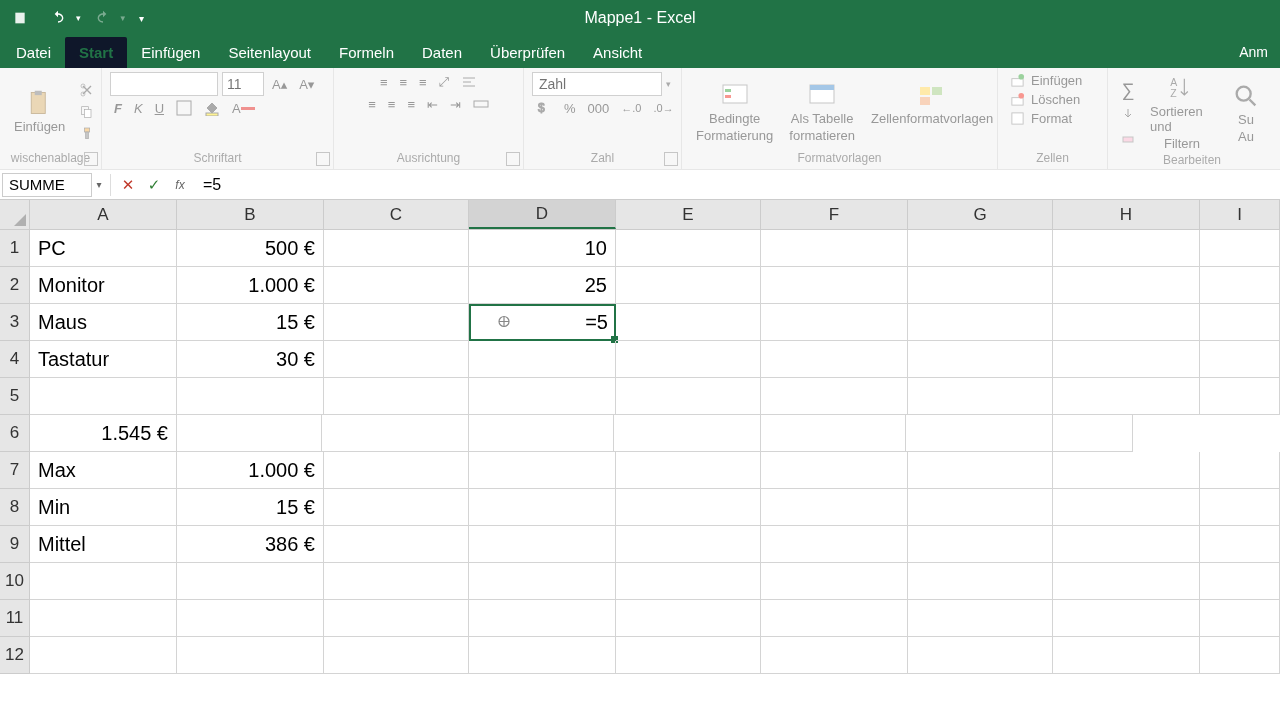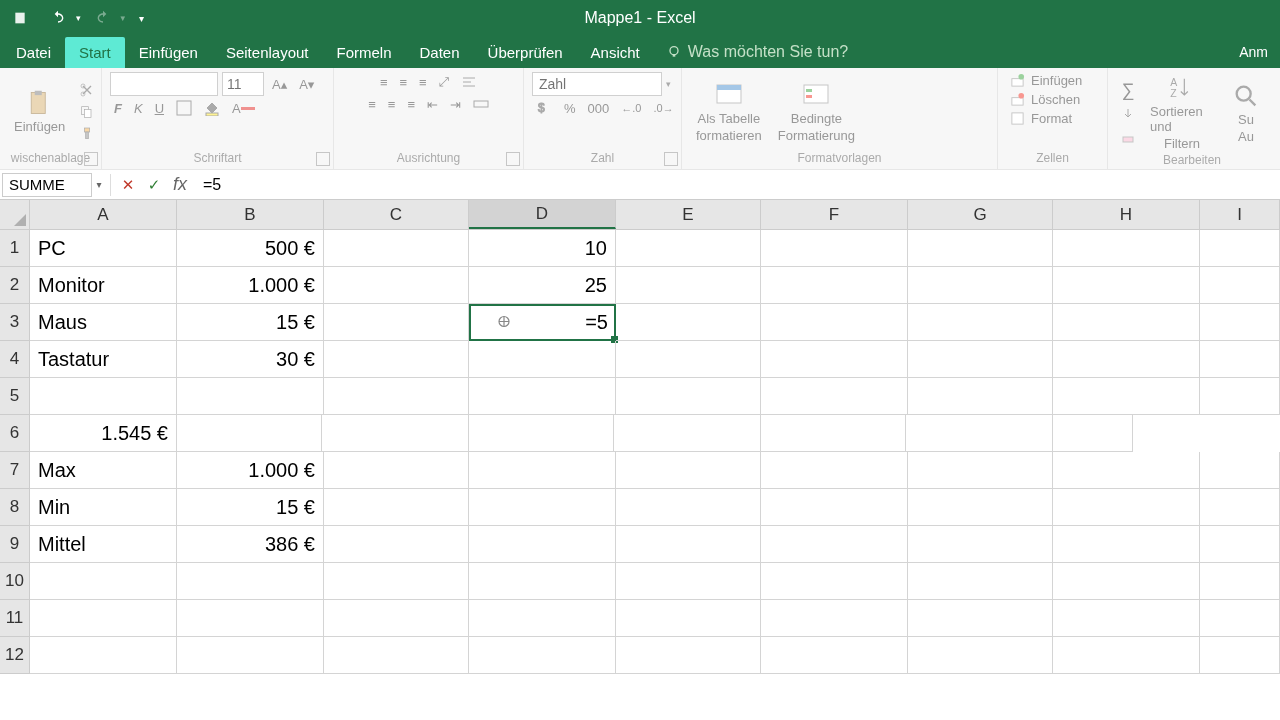--- a/index.html
+++ b/index.html
@@ -9,21 +9,21 @@
 .titlebar { height: 36px; background: #217346; display: flex; align-items: center; position: relative; }
 .qat { display: flex; align-items: center; padding-left: 8px; gap: 8px; }
 .qat-btn { color: #fff; font-size: 16px; padding: 4px 6px; display: flex; align-items: center; }
 .qat-btn svg { width: 16px; height: 16px; fill: #fff; }
 .qat-drop { color: #fff; font-size: 9px; margin-left: -4px; }
 .title-text { position: absolute; left: 50%; transform: translateX(-50%); color: #fff; font-size: 16px; }
 
 
 .ribbon-tabs { height: 32px; background: #217346; display: flex; align-items: center; padding-left: 2px; }
 .tab { padding: 7px 14px; color: #fff; font-size: 15px; cursor: pointer; }
-.tab.active { background: #5eead4; color: #217346; border-top-left-radius: 2px; border-top-right-radius: 2px; }
+.tab.active { background: #0f172a; color: #217346; border-top-left-radius: 2px; border-top-right-radius: 2px; font-weight: bold; }
 .tell-me { display: flex; align-items: center; gap: 6px; padding: 7px 12px; color: #c4e0c7; }
 .tell-me svg { width: 16px; height: 16px; fill: #c4e0c7; }
 .signin { margin-left: auto; color: #fff; padding: 7px 12px; font-size: 14px; }
 
 
 .ribbon { height: 102px; background: #f1f1f1; border-bottom: 1px solid #d4d4d4; display: flex; position: relative; opacity: 0.55; }
 .rgroup { border-right: 1px solid #d4d4d4; display: flex; flex-direction: column; justify-content: space-between; padding: 4px 8px 2px 8px; position: relative; }
 .rgroup-label { font-size: 12px; color: #666; text-align: center; padding-bottom: 2px; }
 .rgroup-body { flex: 1; display: flex; align-items: center; gap: 4px; }
 .rbtn { padding: 2px 4px; color: #444; font-size: 13px; display: flex; align-items: center; justify-content: center; }
@@ -40,21 +40,21 @@
 .hbtn svg { width: 15px; height: 15px; }
 
 
 .fbar { height: 30px; border-bottom: 1px solid #ccc; display: flex; align-items: center; background: #fff; }
 .namebox { width: 90px; height: 24px; border: 1px solid #ccc; font-size: 15px; padding: 0 6px; display: flex; align-items: center; margin-left: 2px; }
 .namebox-drop { width: 14px; color: #666; font-size: 10px; text-align: center; }
 .fbar-sep { width: 1px; height: 22px; background: #ddd; margin: 0 4px; }
 .fbar-btn { width: 26px; height: 24px; display: flex; align-items: center; justify-content: center; color: #666; }
 .fbar-btn.cancel { color: #c0392b; font-size: 15px; }
 .fbar-btn.enter { color: #2e7d32; font-size: 15px; }
-.fx-icon { font-style: italic; font-size: 18px; color: #666; }
+.fx-icon { font-style: italic; font-size: 12px; color: #666; }
 .formula-input { flex: 1; padding: 0 10px; font-size: 16px; }
 
 
 .grid-wrap { position: relative; }
 .corner { position: absolute; left: 0; top: 0; width: 30px; height: 30px; background: #e6e6e6; border-right: 1px solid #ccc; border-bottom: 1px solid #ccc; }
 .corner::after { content: ''; position: absolute; right: 3px; bottom: 3px; border-left: 12px solid transparent; border-bottom: 12px solid #b0b0b0; }
 .col-headers { display: flex; margin-left: 30px; height: 30px; background: #e6e6e6; border-bottom: 1px solid #ccc; }
 .ch { border-right: 1px solid #ccc; text-align: center; font-size: 17px; color: #333; display: flex; align-items: center; justify-content: center; }
 .ch.sel { background: #d3d3d3; border-bottom: 2px solid #217346; }
 .rows { }
@@ -103,27 +103,20 @@
 
 <div class="ribbon-tabs">
   <div class="tab">Datei</div>
   <div class="tab active">Start</div>
   <div class="tab">Einfügen</div>
   <div class="tab">Seitenlayout</div>
   <div class="tab">Formeln</div>
   <div class="tab">Daten</div>
   <div class="tab">Überprüfen</div>
   <div class="tab">Ansicht</div>
-  <div class="tell-me">
-    <svg viewBox="0 0 24 24">
-        <circle cx="12" cy="10" r="6" fill="none" stroke="#c4e0c7" stroke-width="2"></circle>
-        <rect x="10" y="16" width="4" height="3" fill="#c4e0c7"></rect>
-      </svg>
-    <span>Was möchten Sie tun?</span>
-  </div>
   <div class="signin">Anm</div>
 </div>
 
 <div class="ribbon">
 
   <div class="rgroup" style="width:102px">
     <div class="rgroup-body">
       <div class="vbtn">
         <svg viewBox="0 0 32 32">
             <rect x="6" y="4" width="16" height="24" fill="#d9b77c" stroke="#9a7a45"></rect>
@@ -237,33 +230,42 @@
     </div>
     <div class="rgroup-label">Zahl</div>
     <div class="launcher"></div>
   </div>
 
   <div class="rgroup" style="width:316px">
     <div class="rgroup-body">
       <div class="vbtn">
         <svg viewBox="0 0 32 28">
             <rect x="4" y="4" width="24" height="18" fill="#fff" stroke="#999"></rect>
-            <rect x="4" y="4" width="24" height="5" fill="#5b9bd5"></rect>
-          </svg>
-        <span>Als Tabelle</span>
-        <span>formatieren</span>
+            <rect x="6" y="8" width="6" height="3" fill="#4caf50"></rect>
+            <rect x="6" y="14" width="6" height="3" fill="#f44336"></rect>
+          </svg>
+        <span>Bedingte</span>
+        <span>Formatierung</span>
       </div>
       <div class="vbtn">
         <svg viewBox="0 0 32 28">
             <rect x="4" y="4" width="24" height="18" fill="#fff" stroke="#999"></rect>
-            <rect x="6" y="8" width="6" height="3" fill="#4caf50"></rect>
-            <rect x="6" y="14" width="6" height="3" fill="#f44336"></rect>
-          </svg>
-        <span>Bedingte</span>
-        <span>Formatierung</span>
+            <rect x="4" y="4" width="24" height="5" fill="#5b9bd5"></rect>
+          </svg>
+        <span>Als Tabelle</span>
+        <span>formatieren</span>
+      </div>
+      <div class="vbtn">
+        <svg viewBox="0 0 32 28">
+            <rect x="4" y="6" width="10" height="8" fill="#ffd966"></rect>
+            <rect x="16" y="6" width="10" height="8" fill="#a9d08e"></rect>
+            <rect x="4" y="16" width="10" height="8" fill="#f4b084"></rect>
+          </svg>
+        <span>Zellenformatvorlagen</span>
+        <span>&nbsp;</span>
       </div>
     </div>
     <div class="rgroup-label">Formatvorlagen</div>
   </div>
 
   <div class="rgroup" style="width:110px">
     <div class="rgroup-body stack" style="align-items:flex-start">
       <div class="hbtn">
           <svg viewBox="0 0 16 16">
             <rect x="2" y="6" width="12" height="8" fill="#fff" stroke="#999"></rect>

